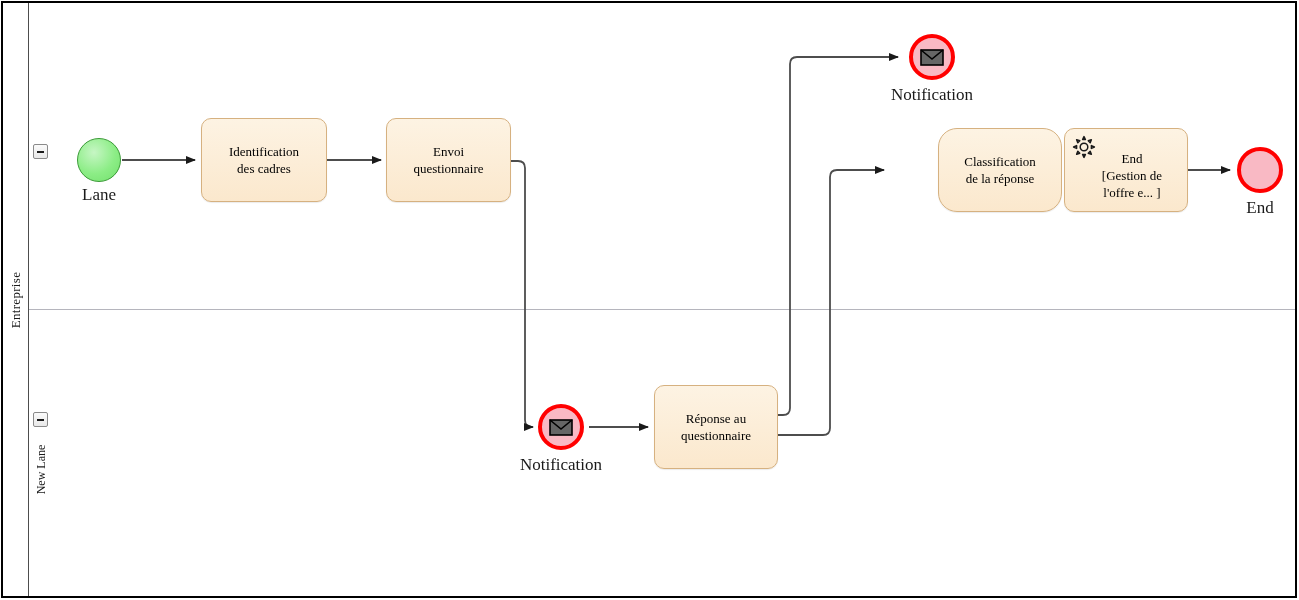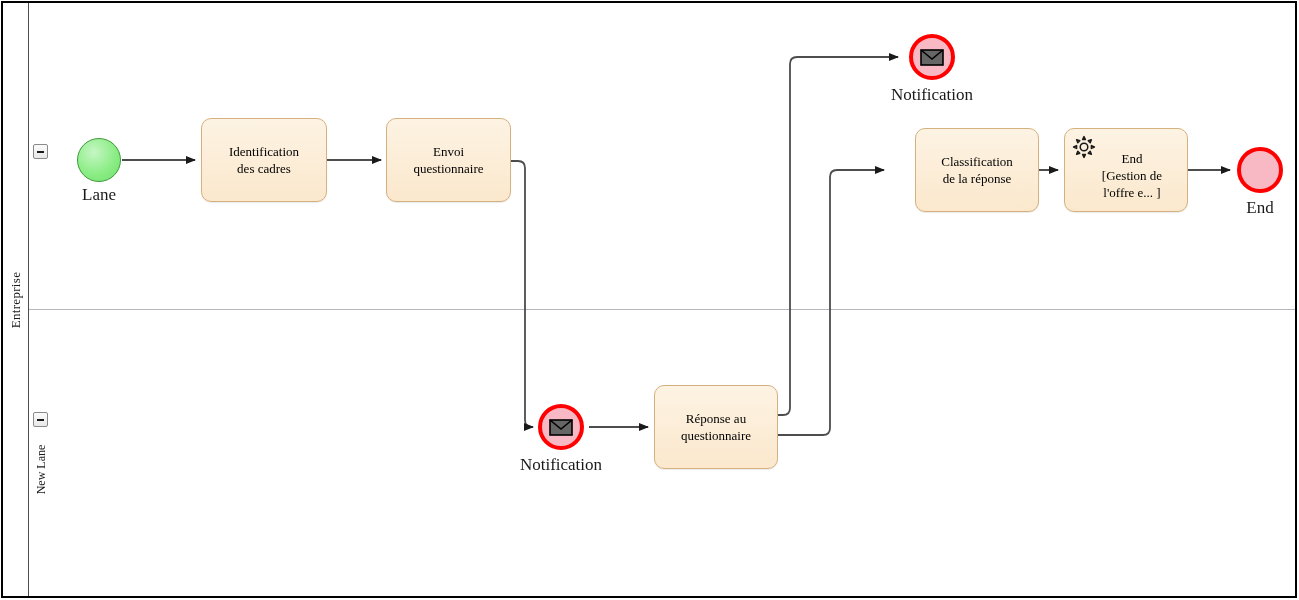--- a/index.html
+++ b/index.html
@@ -265,21 +265,21 @@
   <div class="task" style="left:386px; top:118px; width:125px; height:84px;">
     <div class="label">Envoi
 questionnaire</div>
   </div>
 
   <div class="task" style="left:654px; top:385px; width:124px; height:84px;justify-content:center;">
     <div class="label">Réponse au
 questionnaire</div>
   </div>
 
-  <div class="task" style="left:915px; top:128px; width:124px; height:84px;">
+  <div class="task" style="left:938px; top:128px; width:124px; height:84px;border-radius:19px;">
     <div class="label">Classification
 de la réponse</div>
   </div>
 
   <div class="task" style="left:1064px; top:128px; width:124px; height:84px;">
     <svg class="gear-icon" viewBox="0 0 24 24">
       <path d="M12 8.2a3.8 3.8 0 1 0 0 7.6 3.8 3.8 0 0 0 0-7.6z" fill="none" stroke="#1a1a1a" stroke-width="1.5"></path>
       <path d="M12 1.6 13.4 4.6 10.6 4.6z
                M19.35 4.65 18.2 7.75 16.25 5.8z
                M22.4 12 19.4 13.4 19.4 10.6z

